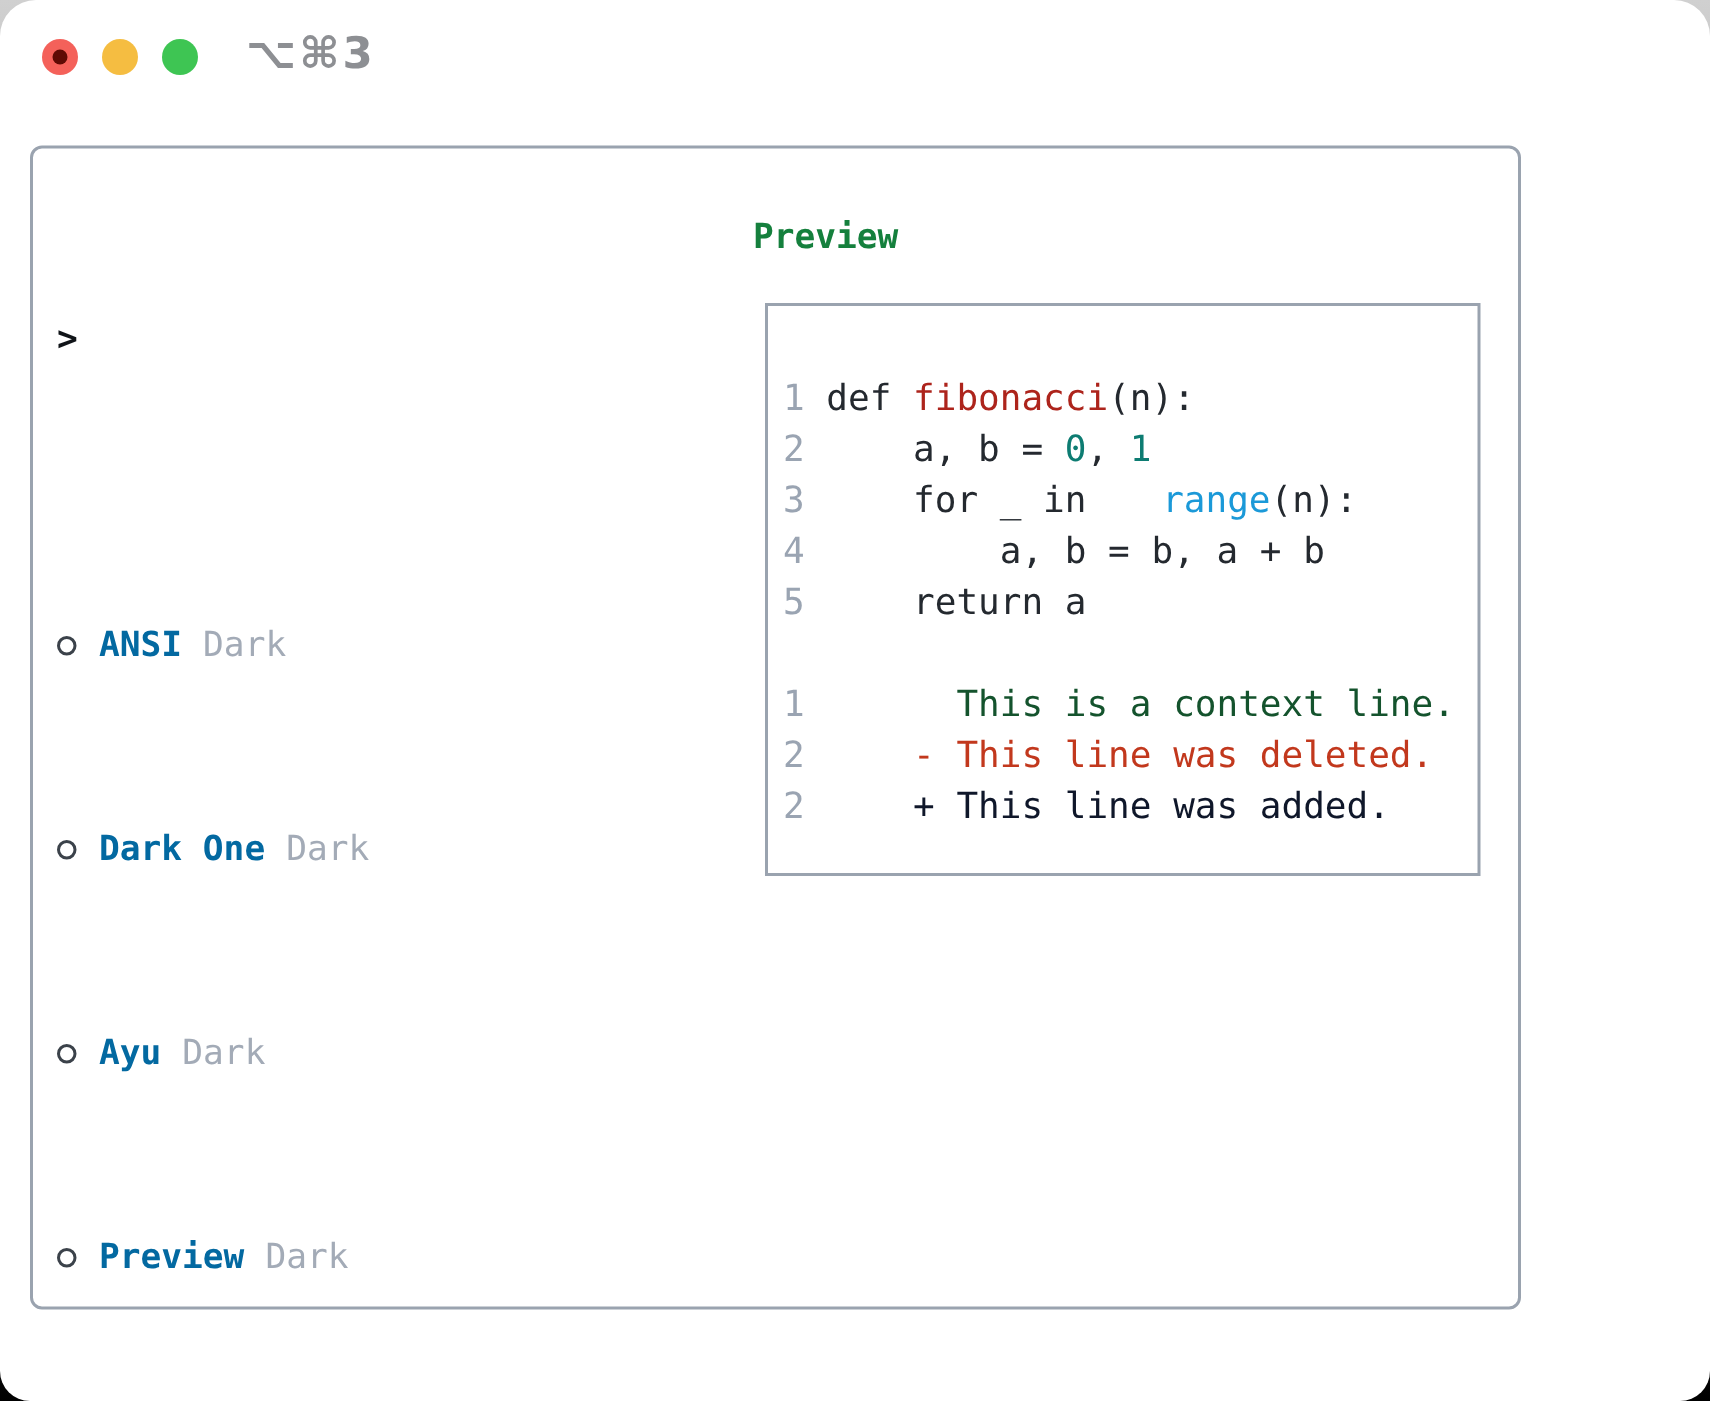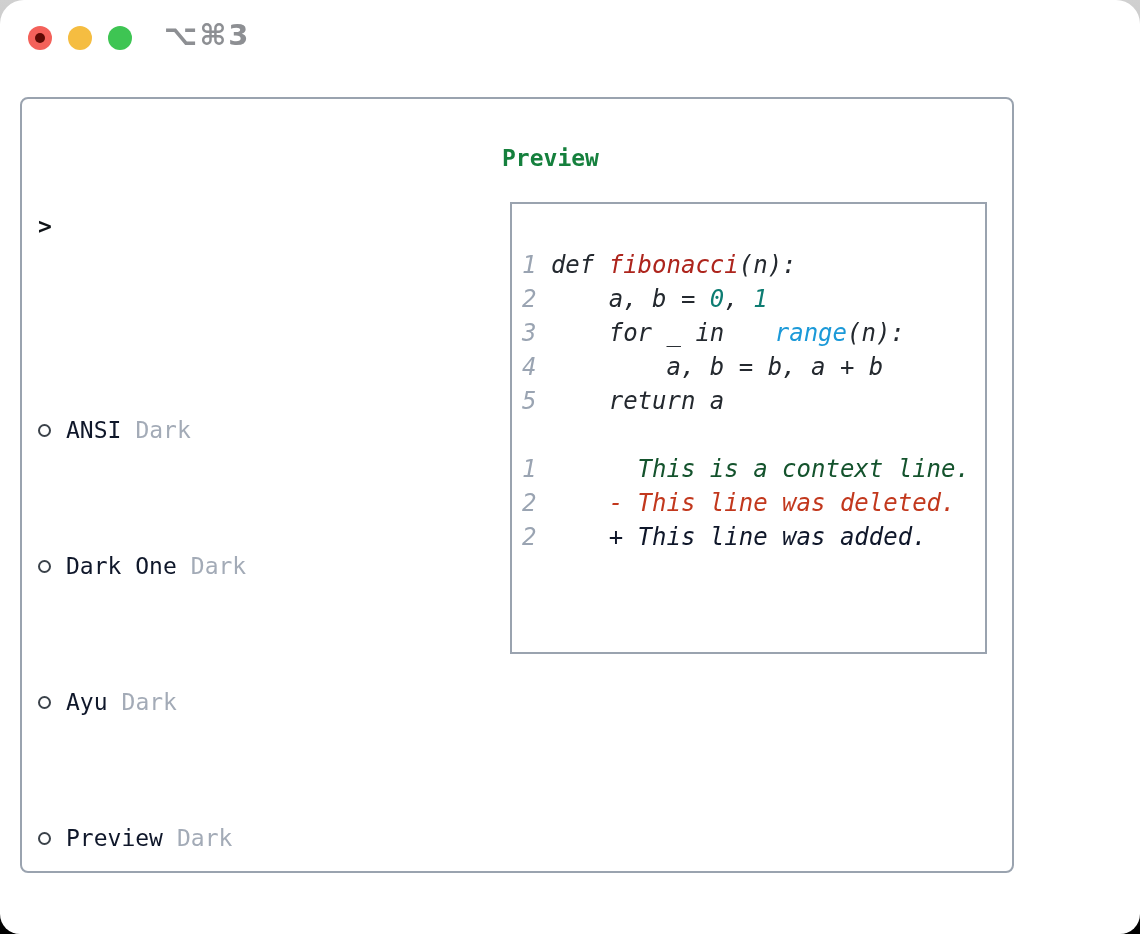--- a/index.html
+++ b/index.html
@@ -76,39 +76,38 @@
     justify-content: flex-start;
   }
   .list-header { font-weight: 700; color: #101418; }
   .list-header .marker-col { font-weight: 700; color: #101418; }
   .radio-ring {
     width: 13px; height: 13px;
     border: 2.5px solid #3b424a;
     border-radius: 50%;
     display: inline-block;
   }
-  .item-name { color: #0f172a; }
+  .item-name { color: #0369a1; font-weight: bold; }
   .item-badge { color: #a3abb7; margin-left: 14px; }
   
   .preview-header {
     position: absolute;
     left: 480px; top: 42px;
     font-size: 23px;
     line-height: 34px;
     font-weight: 700;
     color: #15803d;
   }
   .preview-box {
     position: absolute;
     left: 488px; top: 103px;
-    width: 477px; height: 452px;
+    width: 477px; height: 382px;
     border: 2px solid #9aa3af;
     background: #ffffff;
     overflow: hidden;
-    font-style: italic;
   }
   .code-pre {
     padding: 44px 0 0 10px;
     font-size: 24px;
     line-height: 34px;
     white-space: pre;
   }
   .code-line { height: 34px; white-space: pre; }
   .ln { color: #9aa4b2; }
   .seg-code    { color: #24292f; }

